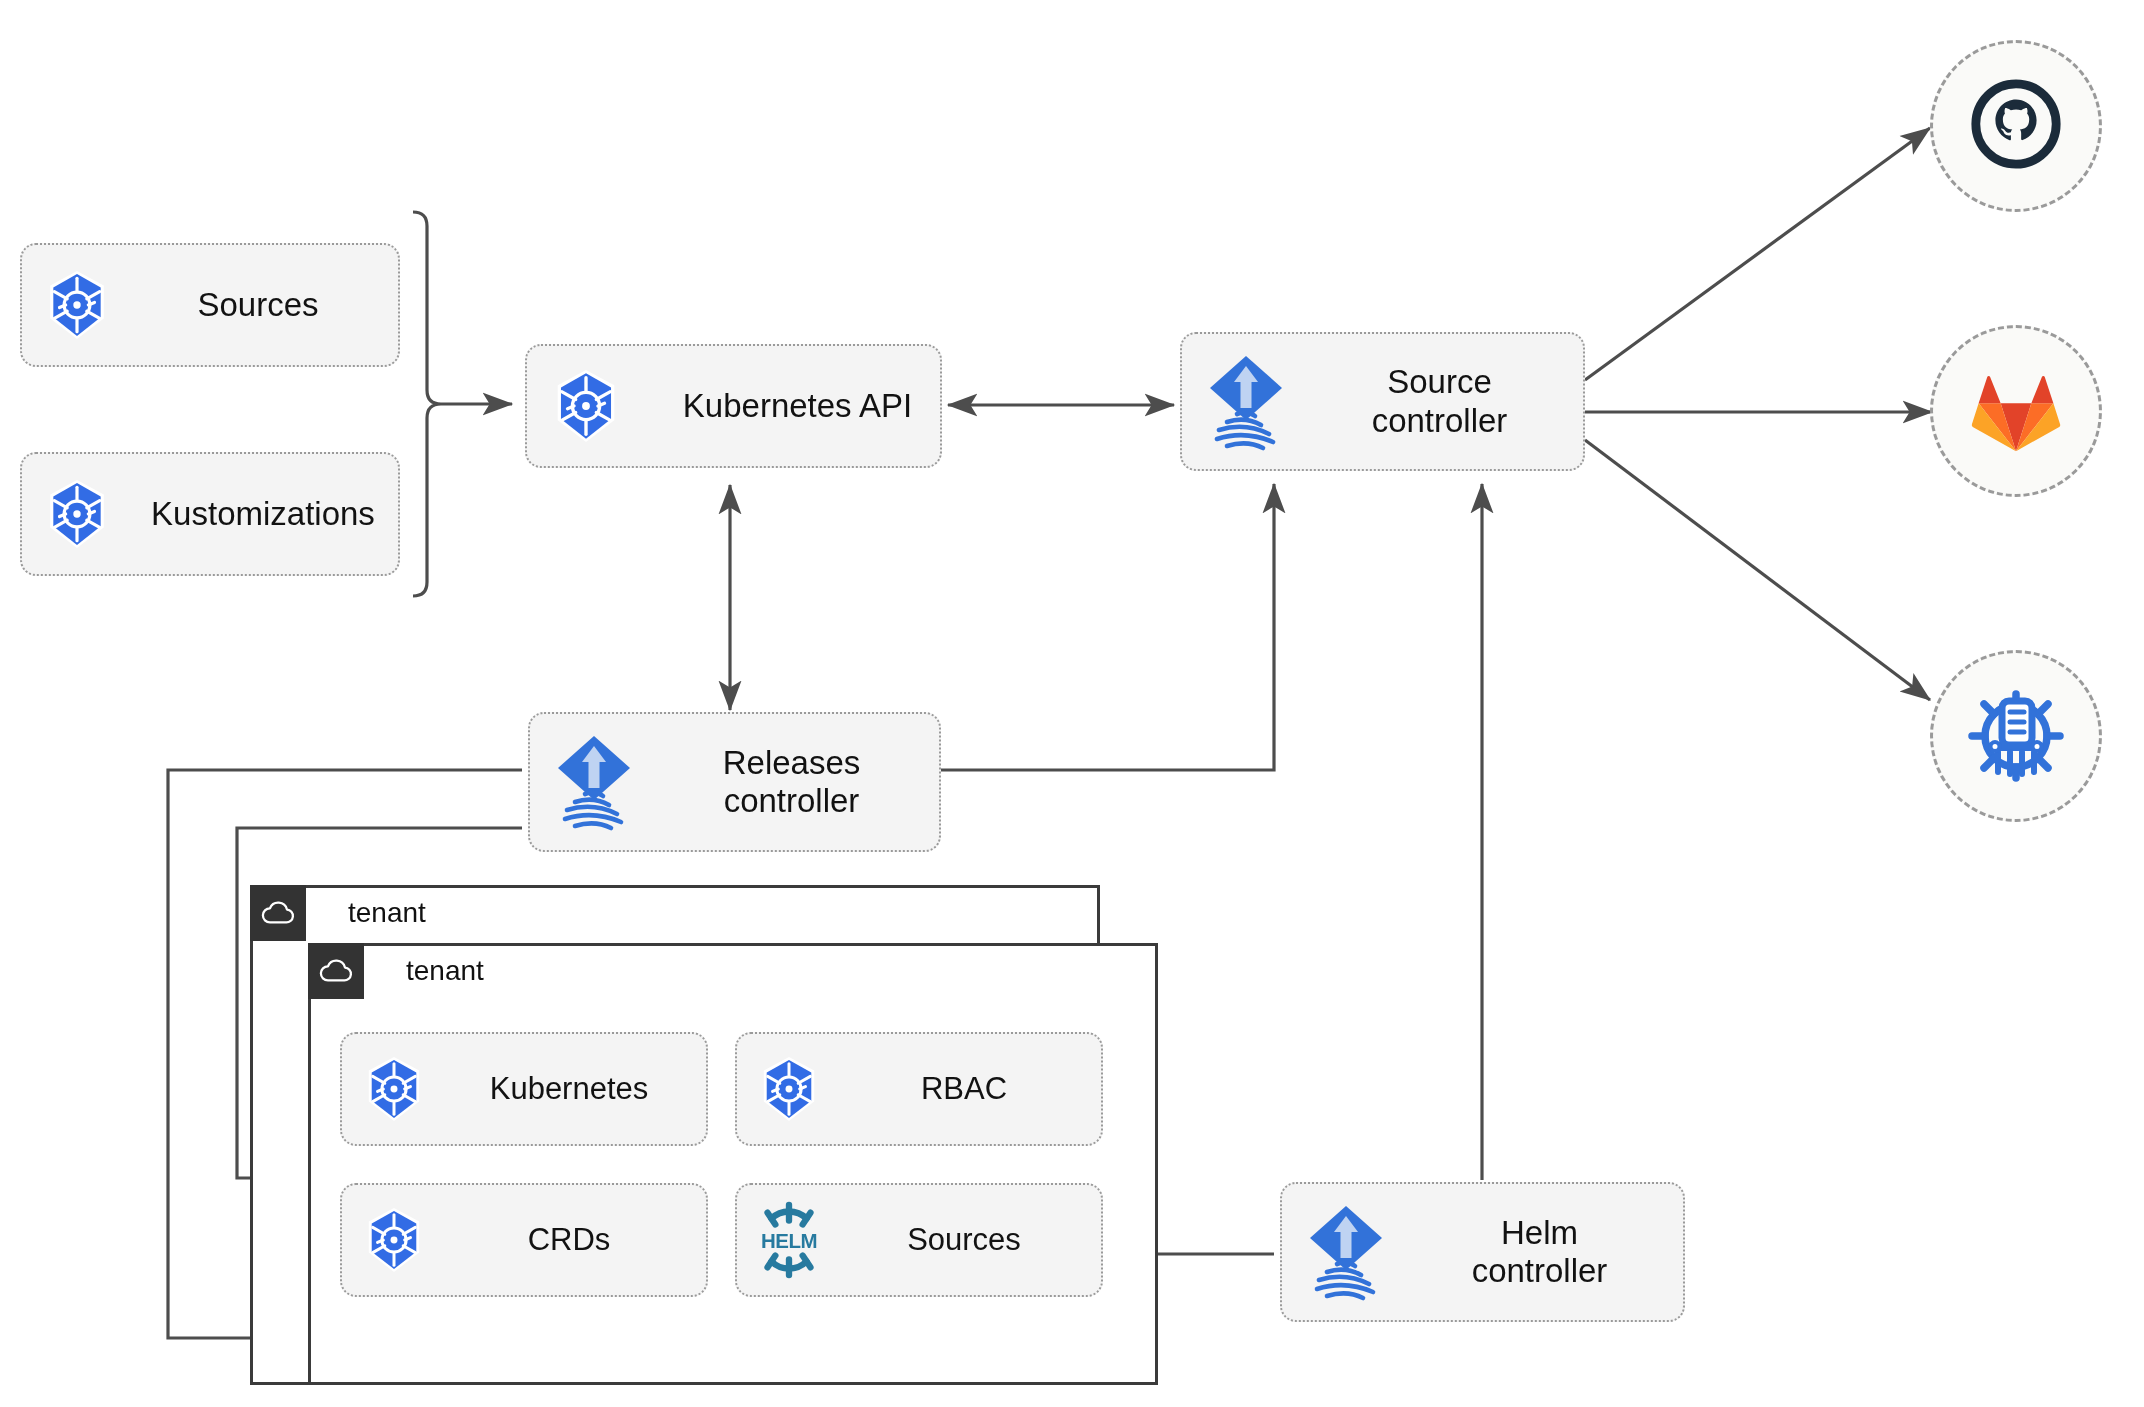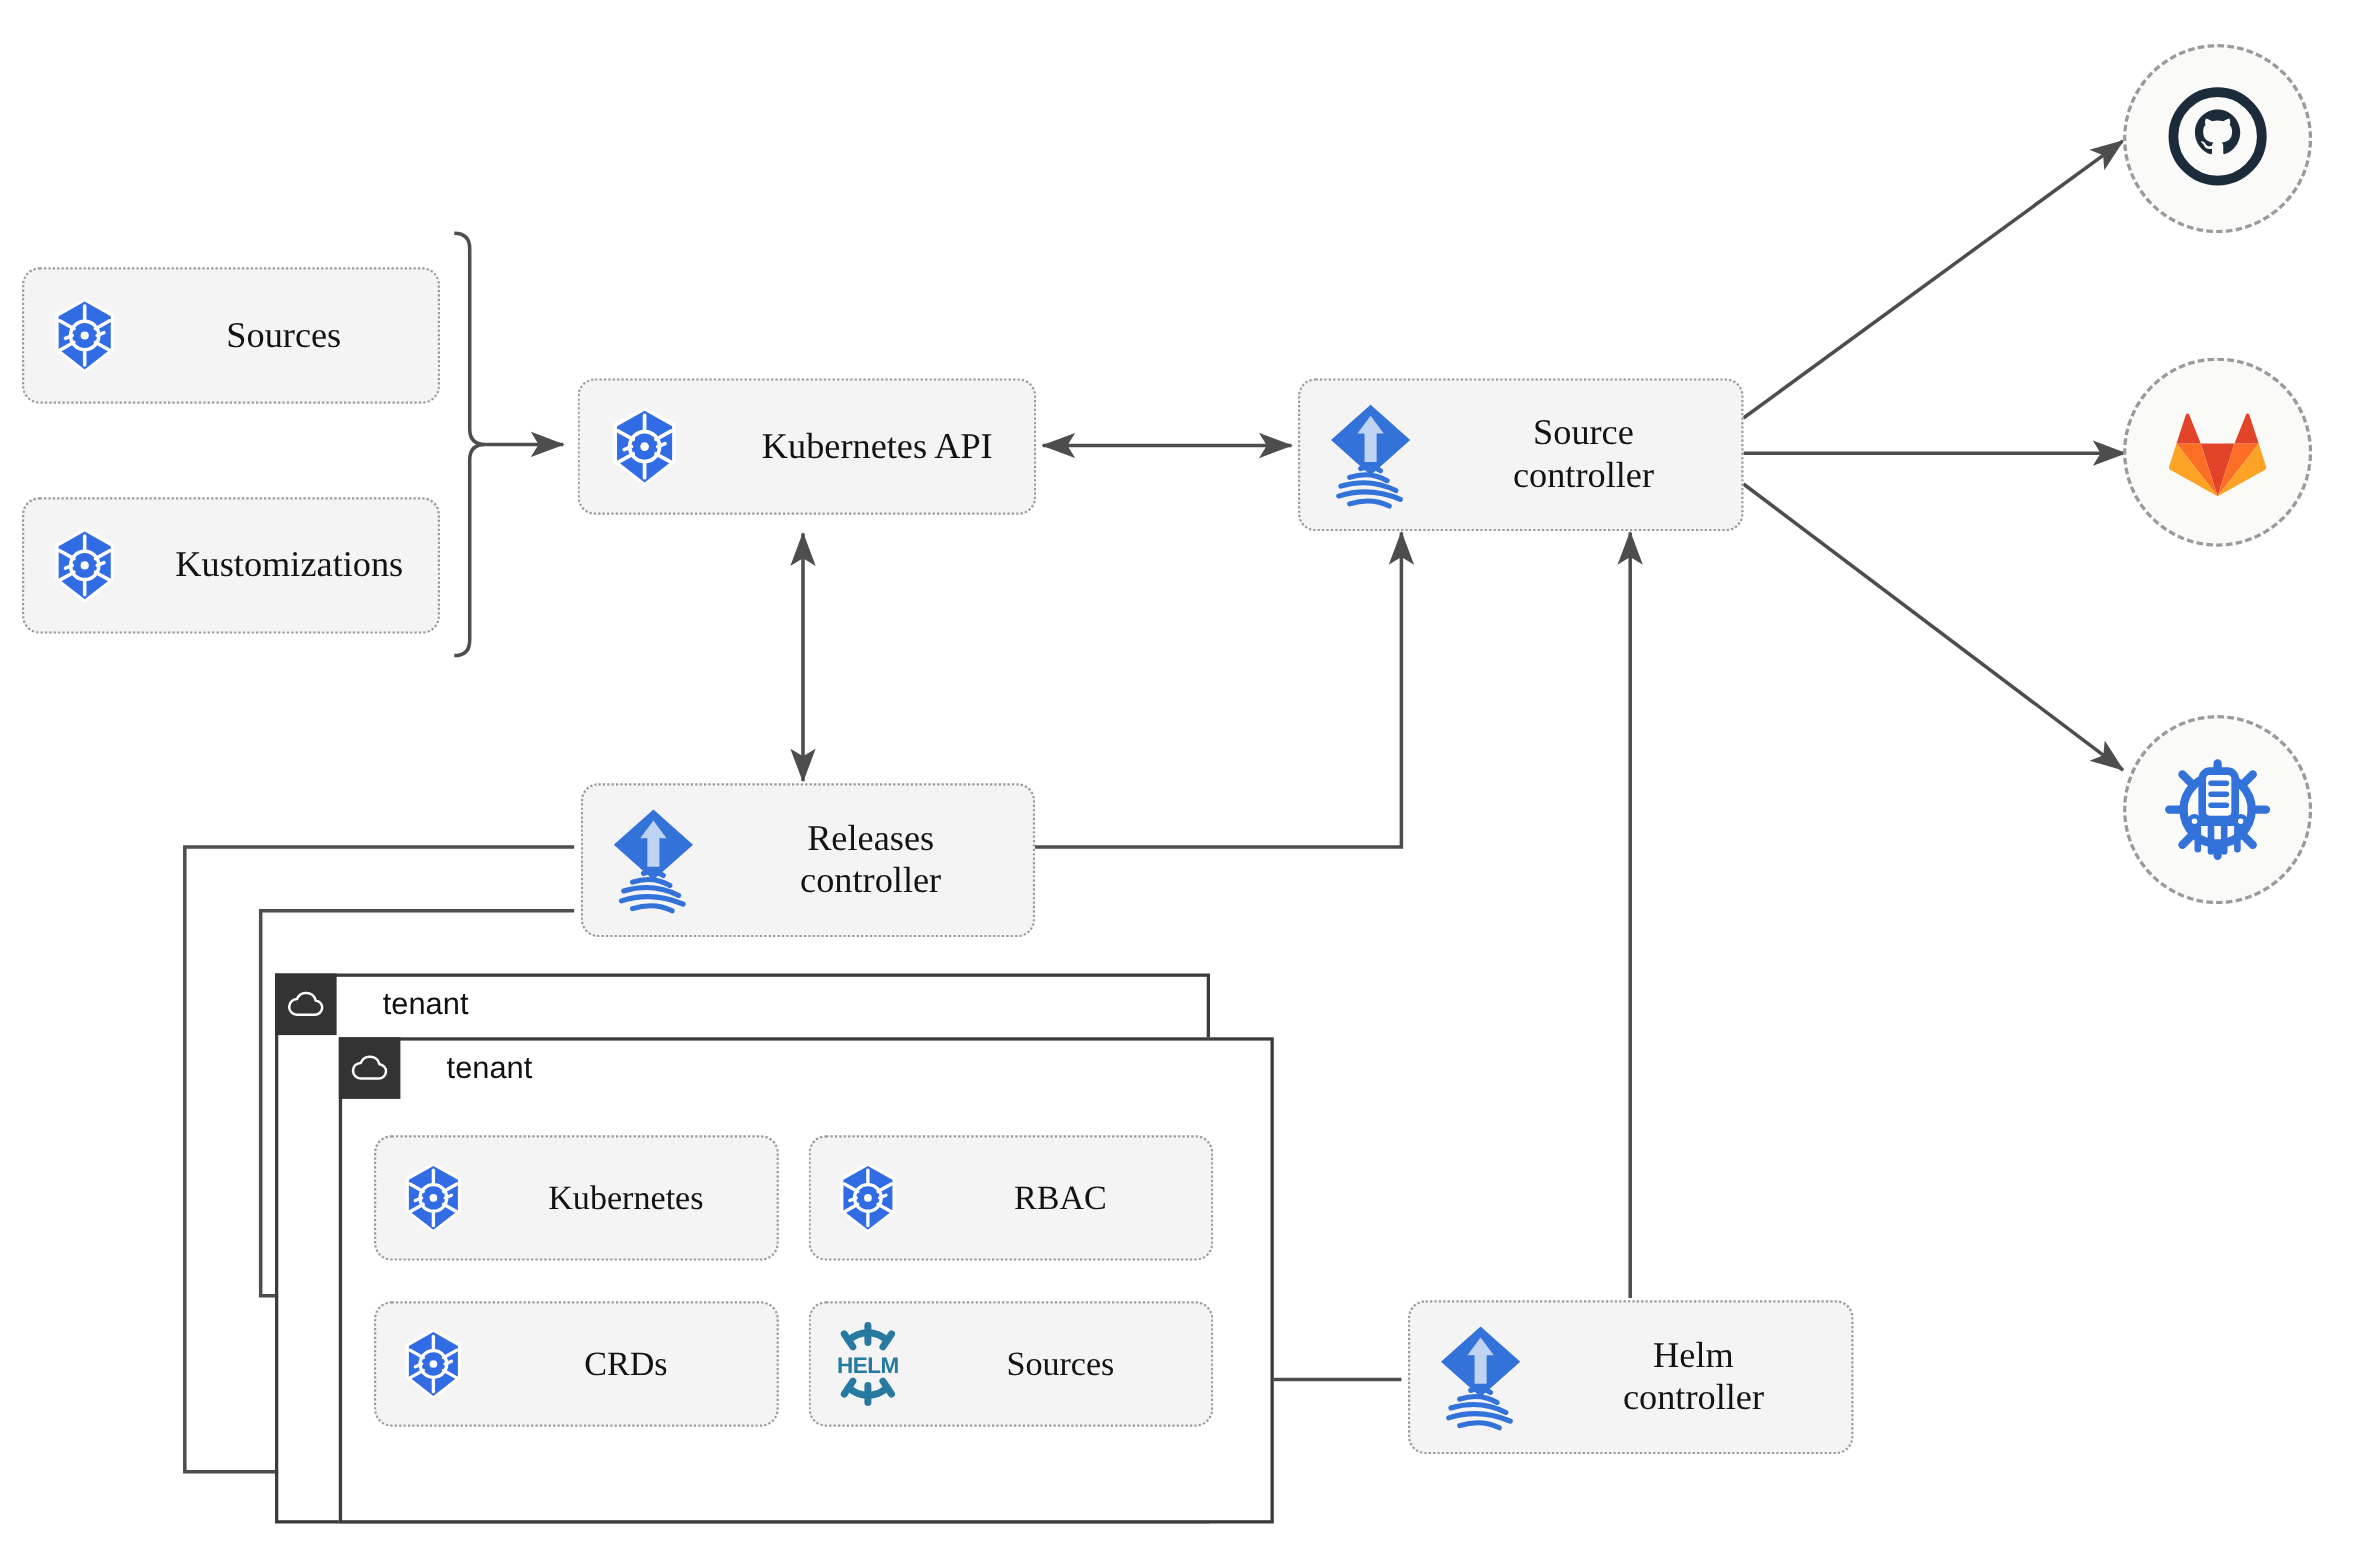--- a/index.html
+++ b/index.html
@@ -43,21 +43,20 @@
     justify-content: center;
   }
   .pill .lbl {
     flex: 1 1 auto;
     text-align: center;
     color: #121212;
     font-size: 33px;
     line-height: 1.16;
     white-space: pre-line;
     padding-right: 14px;
-    font-family: Liberation Serif, serif;
   }
   .pill.small .lbl { font-size: 31px; }
 
   
   .provider {
     position: absolute;
     box-sizing: border-box;
     width: 172px;
     height: 172px;
     border-radius: 50%;
@@ -204,21 +203,21 @@
             <path d="M41.5 28 L54 21"></path>
           <path d="M15 36.5 L21 34"></path>
             <path d="M49 31.5 L43 34"></path>
         </g>
         <circle cx="32" cy="34" r="3.6" fill="#ffffff"></circle>
       </svg>
     </span>
     <span class="lbl">Kubernetes API</span>
   </div>
 
-  <div class="pill" style="left:1180px; top:344px; width:405px; height:139px;justify-content:space-between;">
+  <div class="pill" style="left:1180px; top:332px; width:405px; height:139px;justify-content:space-between;">
     <span class="ic" style="width:128px;">
       <svg width="86" height="100" viewBox="0 0 86 100" aria-hidden="true">
         <polygon points="43,4 79,36 43,68 7,36" fill="#3272D9"></polygon>
         <path d="M43 14 L55 30 L48.5 30 L48.5 56 L37.5 56 L37.5 30 L31 30 Z" fill="#BFD3F2"></path>
         <g stroke="#3272D9" stroke-width="4.6" stroke-linecap="round" fill="none">
           <path d="M34 62 Q 44 58 52 64"></path>
           <path d="M24 70 Q 42 64 58 73"></path>
           <path d="M16 78 Q 42 70 66 82"></path>
           <path d="M14 87 Q 42 78 70 90"></path>
           <path d="M24 94 Q 44 88 60 96"></path>

